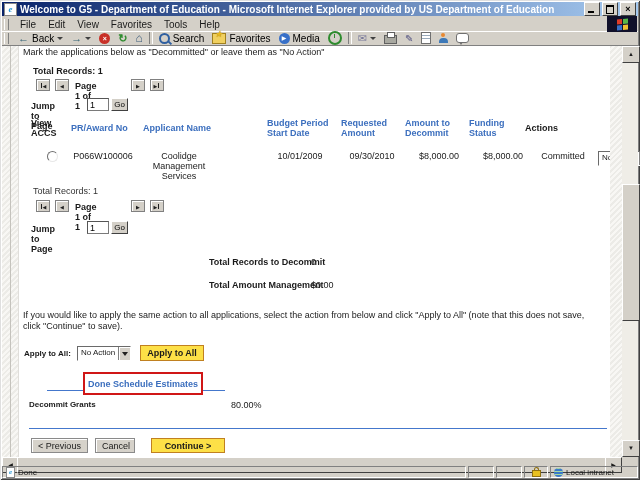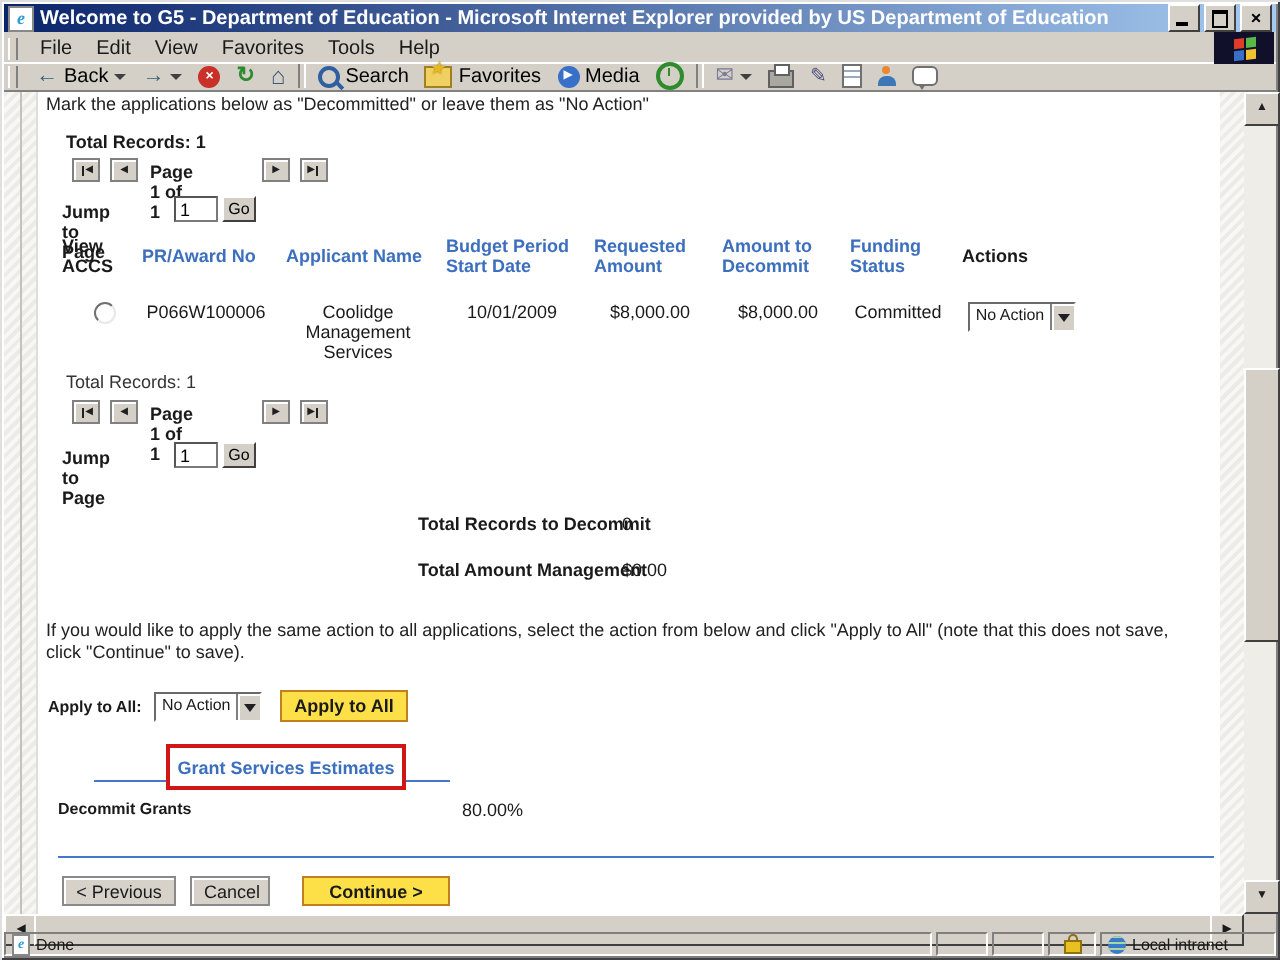--- a/index.html
+++ b/index.html
@@ -115,21 +115,21 @@
     border-top-color:#555;border-left-color:#555;font:9px "Liberation Sans",sans-serif;padding:0 2px;}
   .gobtn{position:absolute;left:92px;top:0;width:17px;height:13px;background:#D4D0C8;
     border-top:1px solid #fff;border-left:1px solid #fff;border-right:1px solid #404040;border-bottom:1px solid #404040;
     font:8px "Liberation Sans",sans-serif;text-align:center;padding:0;}
   
   .thead{left:12px;top:72px;display:flex;align-items:center;}
   .trow{left:12px;top:105px;display:flex;}
   .th{font-weight:bold;line-height:10px;padding-right:8px;box-sizing:border-box;}
   .th.link{color:#3C6FBE;}
   .td{line-height:10px;padding-right:8px;box-sizing:border-box;text-align:center;}
-  .c0{width:40px;} .c1{width:72px;} .c2{width:80px;} .c3{width:74px;} .c4{width:70px;}
+  .c0{width:40px;} .c1{width:72px;} .c2{width:80px;} .c3{width:74px;margin-left:44px;} .c4{width:70px;}
   .c5{width:64px;} .c6{width:64px;} .c7{width:56px;} .c8{width:60px;padding-right:0;}
   .radio{display:inline-block;width:9px;height:9px;border-radius:50%;background:#fff;margin-left:10px;
     border:1px solid;border-color:#707070 #e8e8e8 #e8e8e8 #707070;}
   .select{display:inline-flex;height:13px;border:1px solid;border-color:#6a6a6a #fff #fff #6a6a6a;background:#fff;}
   .sel-text{font-size:8px;line-height:12px;padding:0 3px;white-space:nowrap;background:#fff;}
   .sel-btn{width:11px;background:#D4D0C8;border-left:1px solid #808080;display:flex;align-items:center;justify-content:center;
     box-shadow:inset 1px 1px 0 #fff;}
   .tri{width:0;height:0;border-left:3px solid transparent;border-right:3px solid transparent;border-top:4px solid #202020;}
   
   .t1{top:211px;} .t2{top:234px;}
@@ -289,20 +289,21 @@
         <div class="th c6 link">Amount to Decommit</div>
         <div class="th c7 link">Funding Status</div>
         <div class="th c8">Actions</div>
       </div>
 
       <div class="abs trow">
         <div class="td c0"><span class="radio"></span></div>
         <div class="td c1">P066W100006</div>
         <div class="td c2">Coolidge Management Services</div>
         <div class="td c3">10/01/2009</div>
+        <div class="td c4">09/30/2010</div>
         <div class="td c5">$8,000.00</div>
         <div class="td c6">$8,000.00</div>
         <div class="td c7">Committed</div>
         <div class="td c8">
           <span class="select">
             <span class="sel-text">No Action</span>
             <span class="sel-btn">
                 <i class="tri"></i>
               </span>
           </span>
@@ -342,21 +343,21 @@
           <span class="sel-text">No Action</span>
           <span class="sel-btn">
               <i class="tri"></i>
             </span>
         </span>
         <button class="btn-orange applybtn">Apply to All</button>
       </div>
 
       <div class="abs bline"></div>
       <div class="abs redbox">
-        <span class="estitle">Grant Services Estimates</span>
+        <span class="estitle">Done Schedule Estimates</span>
       </div>
       <div class="abs esrow">
         <span class="eslabel">Decommit Grants</span>
         <span class="esval">80.00%</span>
       </div>
 
       <div class="abs bline2"></div>
 
       <div class="abs navrow">
         <button class="btn-gray prevbtn">&lt; Previous</button>

